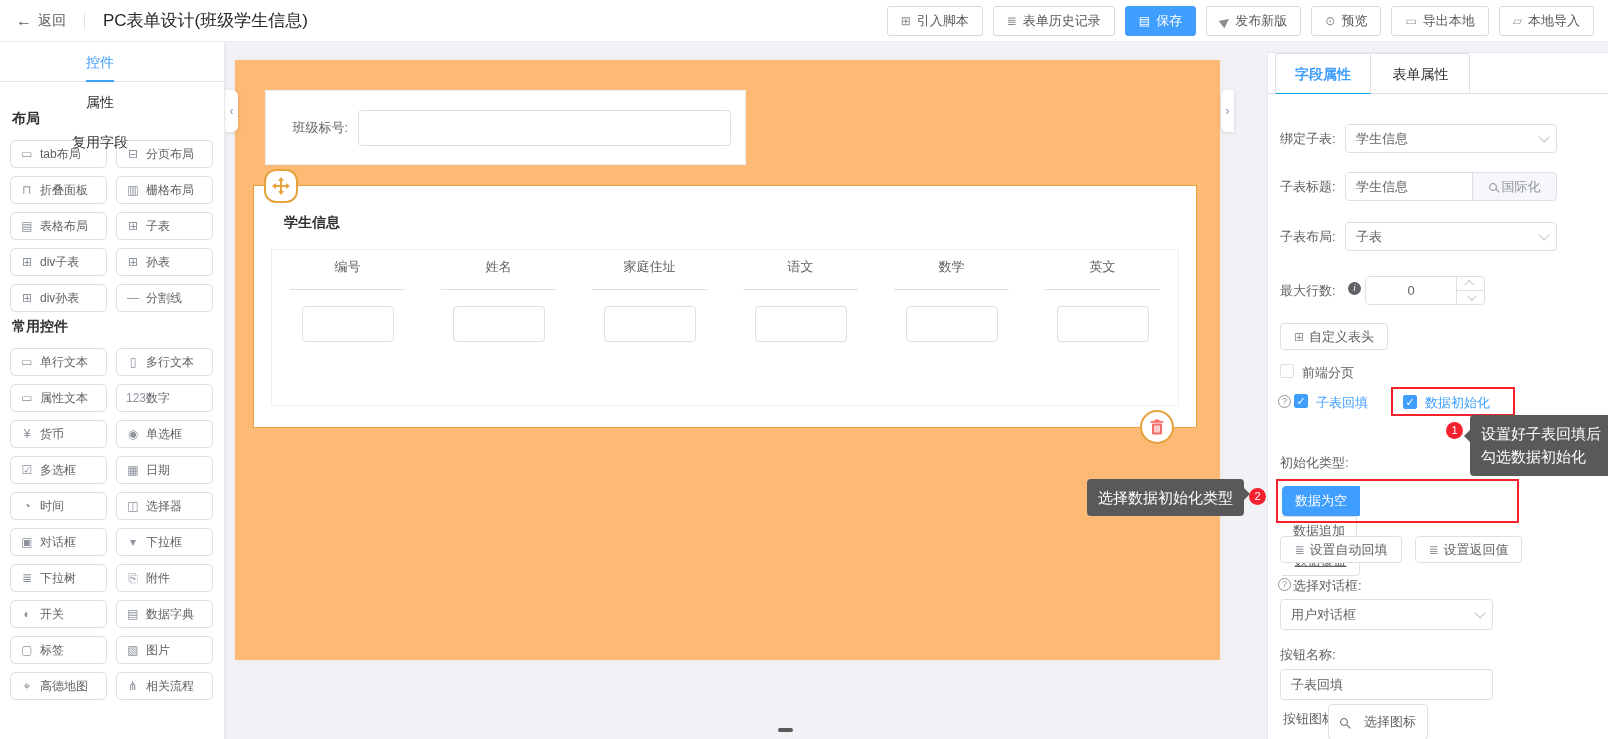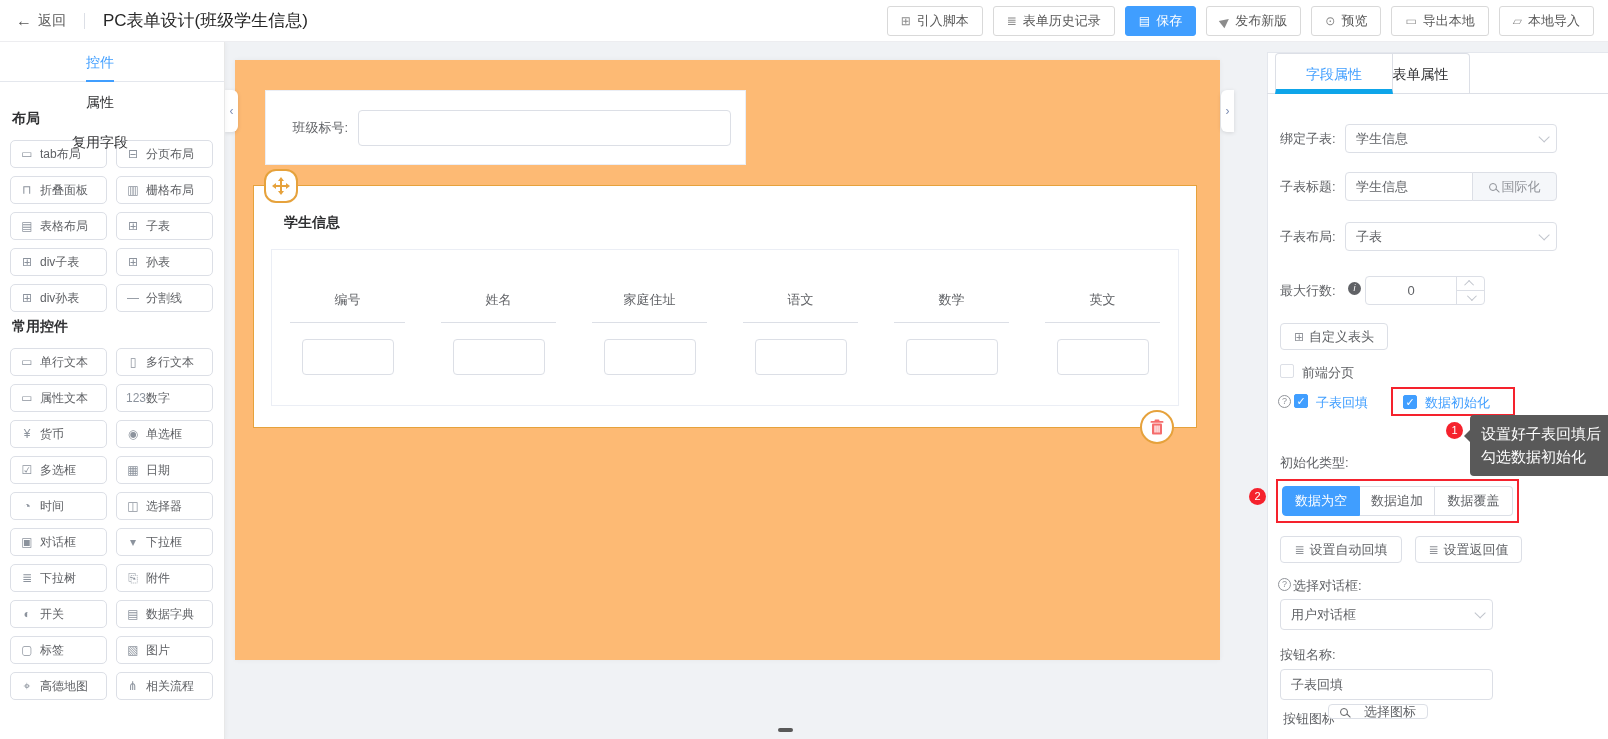--- a/index.html
+++ b/index.html
@@ -45,30 +45,30 @@
 .field-cell .finput { height:36px; border:1px solid #dcdfe6; border-radius:4px; background:#fff; flex:1; margin-right:14px; }
 .cell1 { width:481px; }
 .cell2 { width:445px; }
 
 .subtable { position:absolute; left:18px; top:125px; width:944px; height:243px; border:1px solid #e6a23c; background:#fff; }
 .drag-handle { position:absolute; left:10px; top:-17px; width:34px; height:34px; background:#fff; border:2px solid #e6a23c; border-radius:12px; display:flex; align-items:center; justify-content:center; cursor:move; z-index:3; }
 .del-btn { position:absolute; right:22px; bottom:-17px; width:34px; height:34px; background:#fff; border:2px solid #e6a23c; border-radius:50%; display:flex; align-items:center; justify-content:center; cursor:pointer; z-index:3; }
 .st-title { position:absolute; left:30px; top:28px; font-size:14px; font-weight:bold; color:#303133; }
 .st-table { position:absolute; left:17px; top:63px; width:908px; height:157px; border:1px solid #ebeef5; display:flex; background:#fff; }
 .st-col { flex:1; display:flex; flex-direction:column; }
-.st-h { margin-top:41px; text-align:center; font-size:13px; color:#606266; }
+.st-h { margin-top:8px; text-align:center; font-size:13px; color:#606266; }
 .st-ul { margin:13px 18px 0 18px; border-bottom:1px solid #dcdfe6; }
 .st-in { width:92px; height:36px; border:1px solid #dcdfe6; border-radius:4px; margin:16px auto 0 auto; }
 
 
 .panel { position:absolute; left:1245px; top:42px; width:363px; height:697px; background:#f0f2f5; z-index:10; }
 .panel-card { position:absolute; left:22px; top:10px; right:0; bottom:0; background:#fff; border-left:1px solid #e4e7ed; border-top:1px solid #e4e7ed; }
 .fp-tabline { position:absolute; left:22px; top:51px; right:0; height:1px; background:#dcdfe6; }
 .fp-tab { position:absolute; top:11px; height:41px; line-height:40px; text-align:center; font-size:14px; background:#fff; border:1px solid #dcdfe6; cursor:pointer; }
-.fp-tab.t1 { left:30px; width:118px; color:#409eff; border-bottom:5px solid #0ea5e9; border-radius:4px 0 0 0; z-index:2; }
+.fp-tab.t1 { left:30px; width:96px; color:#409eff; border-bottom:1px solid #0ea5e9; border-radius:4px 0 0 0; z-index:2;font-weight:bold; }
 .fp-tab.t2 { left:127px; width:98px; color:#303133; border-left:none; border-radius:0 4px 0 0; }
 
 .p-label { position:absolute; font-size:13px; color:#606266; white-space:nowrap; }
 .p-select { position:absolute; height:29px; border:1px solid #dcdfe6; border-radius:4px; background:#fff; display:flex; align-items:center; padding:0 10px; color:#606266; font-size:13px; cursor:pointer; }
 .p-select .chev { margin-left:auto; width:8px; height:8px; border-right:1.5px solid #c0c4cc; border-bottom:1.5px solid #c0c4cc; transform:rotate(45deg) translateY(-3px); }
 .p-input { position:absolute; height:29px; border:1px solid #dcdfe6; border-radius:4px; background:#fff; display:flex; align-items:center; padding:0 10px; color:#606266; font-size:13px; }
 .p-btn { position:absolute; height:27px; border:1px solid #dcdfe6; border-radius:4px; background:#fff; display:flex; align-items:center; justify-content:center; gap:5px; color:#606266; font-size:13px; cursor:pointer; }
 .p-btn .ic { color:#909399; font-size:12px; }
 .gray-btn { background:#f5f7fa; color:#909399; border-radius:0 4px 4px 0; }
 .numbox { position:absolute; height:29px; border:1px solid #dcdfe6; border-radius:4px; background:#fff; display:flex; }
@@ -88,21 +88,21 @@
 .imark { position:absolute; width:13px; height:13px; background:#606266; border-radius:50%; color:#fff; font-size:9px; line-height:13px; text-align:center; font-style:italic; }
 
 .red-rect { position:absolute; border:2px solid #f5222d; z-index:6; pointer-events:none; }
 .badge { position:absolute; width:17px; height:17px; background:#f5222d; border-radius:50%; color:#fff; font-size:11px; line-height:17px; text-align:center; z-index:8; }
 .tooltip { position:absolute; background:#595959; color:#fff; font-size:15px; border-radius:4px; padding:7px 11px; line-height:1.55; z-index:7; white-space:nowrap; }
 .tooltip .tarrow-l { position:absolute; left:-6px; top:15px; width:0; height:0; border-top:6px solid transparent; border-bottom:6px solid transparent; border-right:6px solid #595959; }
 .tooltip .tarrow-r { position:absolute; right:-6px; top:9px; width:0; height:0; border-top:6px solid transparent; border-bottom:6px solid transparent; border-left:6px solid #595959; }
 
 .seg-group { position:absolute; display:flex; }
 .seg { height:30px; border:1px solid #dcdfe6; background:#fff; color:#606266; font-size:13px; display:flex; align-items:center; justify-content:center; cursor:pointer; }
-.seg:not(:first-child) { border-left:none; }
+.seg:not(:first-child) { border-left:none;text-decoration:underline; }
 .seg.first { border-radius:4px 0 0 4px; }
 .seg.last { border-radius:0 4px 4px 0; }
 .seg.active { background:#409eff; border-color:#409eff; color:#fff; }
 
 .mag { display:inline-block; width:8px; height:8px; border:1.4px solid currentColor; border-radius:50%; position:relative; }
 .mag::after { content:""; position:absolute; width:5px; height:1.4px; background:currentColor; transform:rotate(45deg); right:-4px; bottom:-2px; }
 
 
 .hscroll-thumb { position:absolute; left:778px; top:728px; width:15px; height:4px; background:#595959; border-radius:2px; }
 .vscroll-thumb { position:absolute; left:1603px; top:358px; width:4px; height:14px; background:#595959; border-radius:2px; }
@@ -453,27 +453,31 @@
     <div class="red-rect" style="left:146px; top:345px; width:124px; height:29px;"></div>
 
     <div class="badge" style="left:201px; top:380px;">1</div>
     <div class="tooltip" style="left:225px; top:373px;">
       <span class="tarrow-l"></span>
       <div>设置好子表回填后</div>
       <div>勾选数据初始化</div>
     </div>
 
     <div class="p-label" style="left:35px; top:412px;">初始化类型:</div>
-    <div class="seg-group" style="left:37px; top:444px;">
+    <div class="seg-group" style="left:37px; top:444px;flex-direction:column;">
       <div class="seg first active" style="width:78px;">数据为空</div>
       <div class="seg" style="width:75px;">数据追加</div>
       <div class="seg last" style="width:78px;text-align:center;">数据覆盖</div>
     </div>
     <div class="red-rect" style="left:31px; top:437px; width:243px; height:44px;"></div>
     <div class="badge" style="left:4px; top:446px;">2</div>
+    <div class="tooltip" style="left:-158px; top:437px;">
+      <span class="tarrow-r"></span>
+      <span>选择数据初始化类型</span>
+    </div>
 
     <div class="p-btn" style="left:35px; top:494px; width:122px;">
       <span class="ic">≣</span>
       <span>设置自动回填</span>
     </div>
     <div class="p-btn" style="left:170px; top:494px; width:107px;">
       <span class="ic">≣</span>
       <span>设置返回值</span>
     </div>
 
@@ -483,21 +487,21 @@
       <span>用户对话框</span>
       <span class="chev"></span>
     </div>
 
     <div class="p-label" style="left:35px; top:604px;">按钮名称:</div>
     <div class="p-input" style="left:35px; top:627px; width:213px; height:31px;">
       <span>子表回填</span>
     </div>
 
     <div class="p-label" style="left:38px; top:668px;">按钮图标</div>
-    <div class="p-btn" style="left:83px; top:662px; width:100px; height:15px;gap:16px;">
+    <div class="p-btn" style="left:83px; top:662px; width:100px; height:36px;gap:16px;">
       <span class="mag"></span>
       <span>选择图标</span>
     </div>
   </div>
 
   <div class="hscroll-thumb"></div>
   <div class="vscroll-thumb"></div>
   <div class="edge-artifact"></div>
 </div>
 

